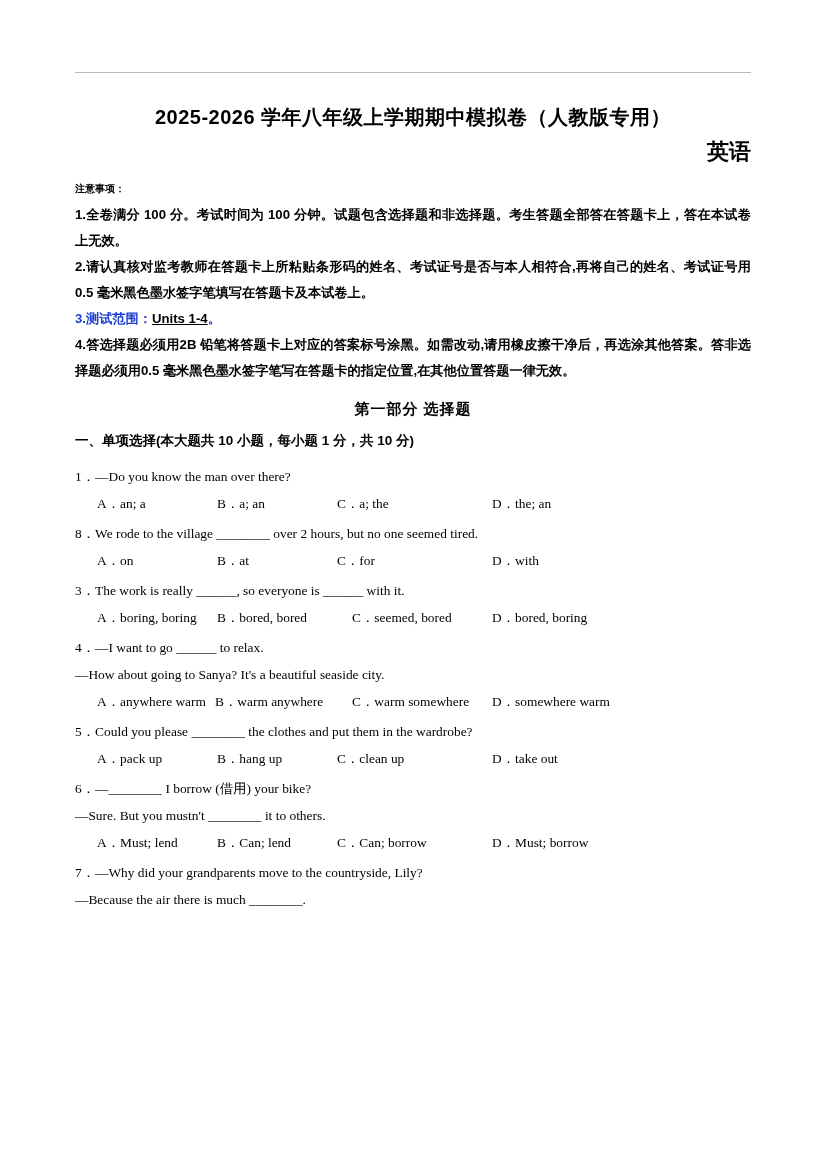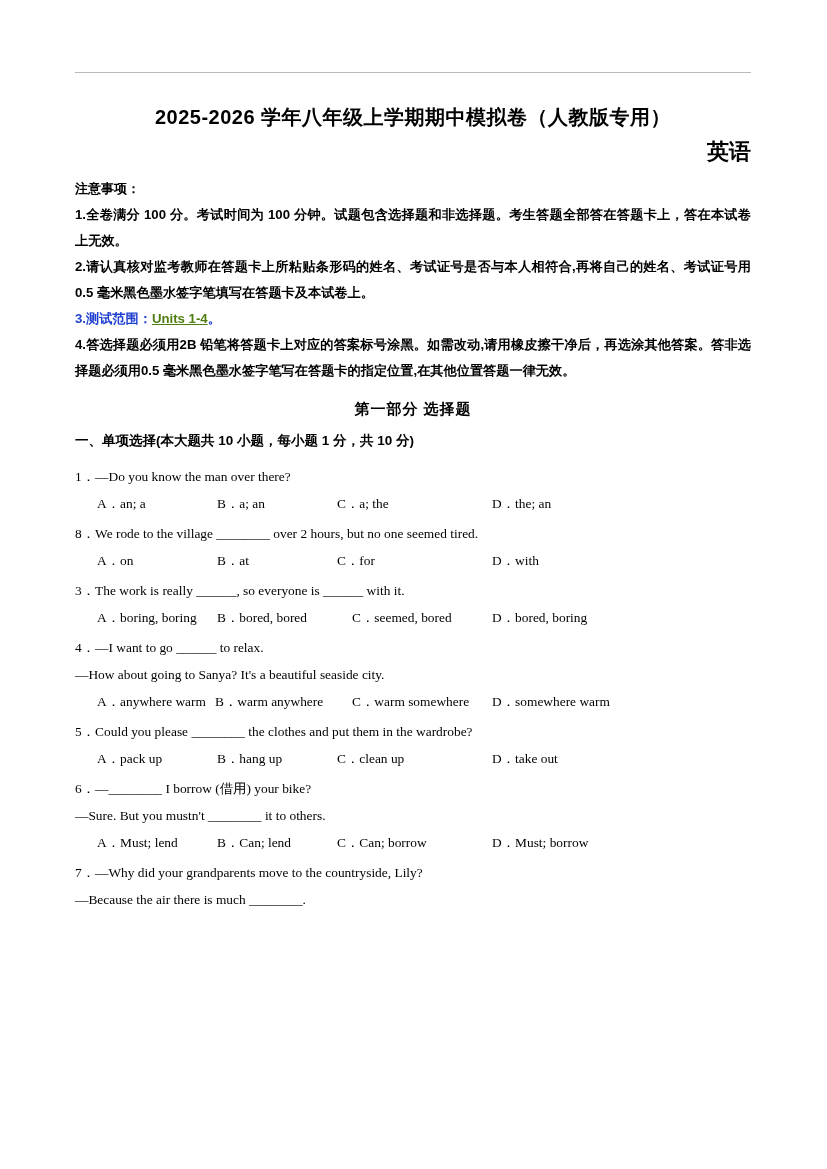--- a/index.html
+++ b/index.html
@@ -48,37 +48,37 @@
     font-family: "Liberation Sans", sans-serif;
     font-weight: bold;
     font-size: 22px;
     text-align: right;
     line-height: 32px;
     margin: 0 0 10px 0;
   }
   .notice-heading {
     font-family: Liberation Serif, serif;
     font-weight: bold;
-    font-size: 13px;
+    font-size: 10px;
     line-height: 22px;
     margin: 6px 0 2px 0;
   }
   .notice-item {
     font-family: "Liberation Sans", sans-serif;
     font-weight: bold;
     font-size: 13.2px;
     line-height: 26px;
     text-align: justify;
     margin: 0;
   }
   .notice-item.blue {
     color: #1f3fd0;
   }
   .notice-item .blue-underline {
-    color: #4d7c0f;
+    color: #000000;
     text-decoration: underline;
   }
   .part-heading {
     font-family: "Liberation Sans", sans-serif;
     font-weight: bold;
     font-size: 15px;
     text-align: center;
     line-height: 30px;
     margin: 10px 0 4px 0;
     letter-spacing: 1px;

